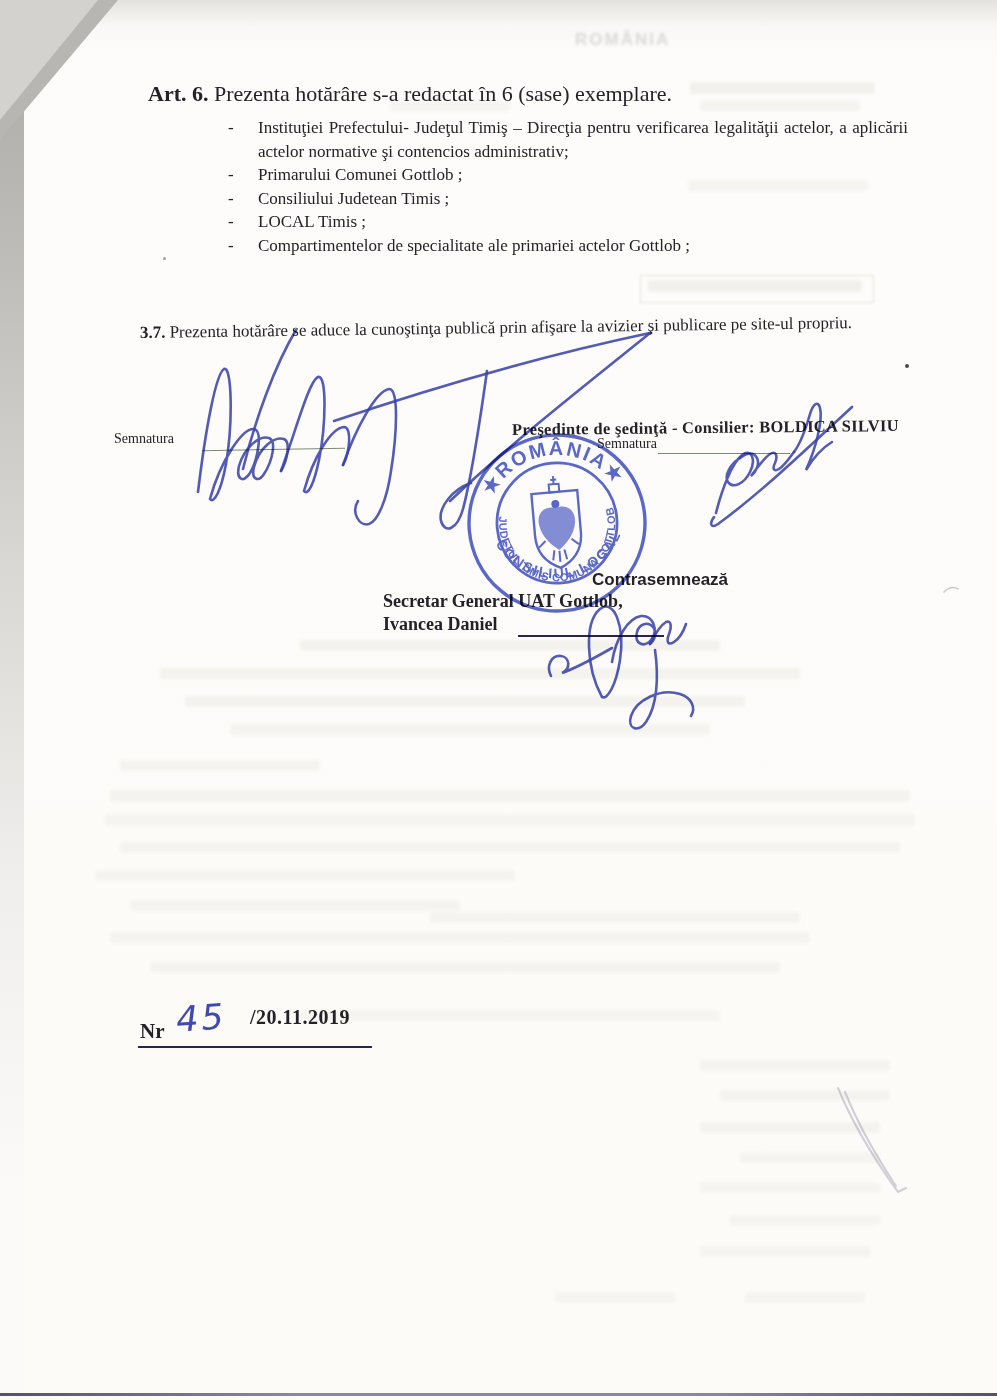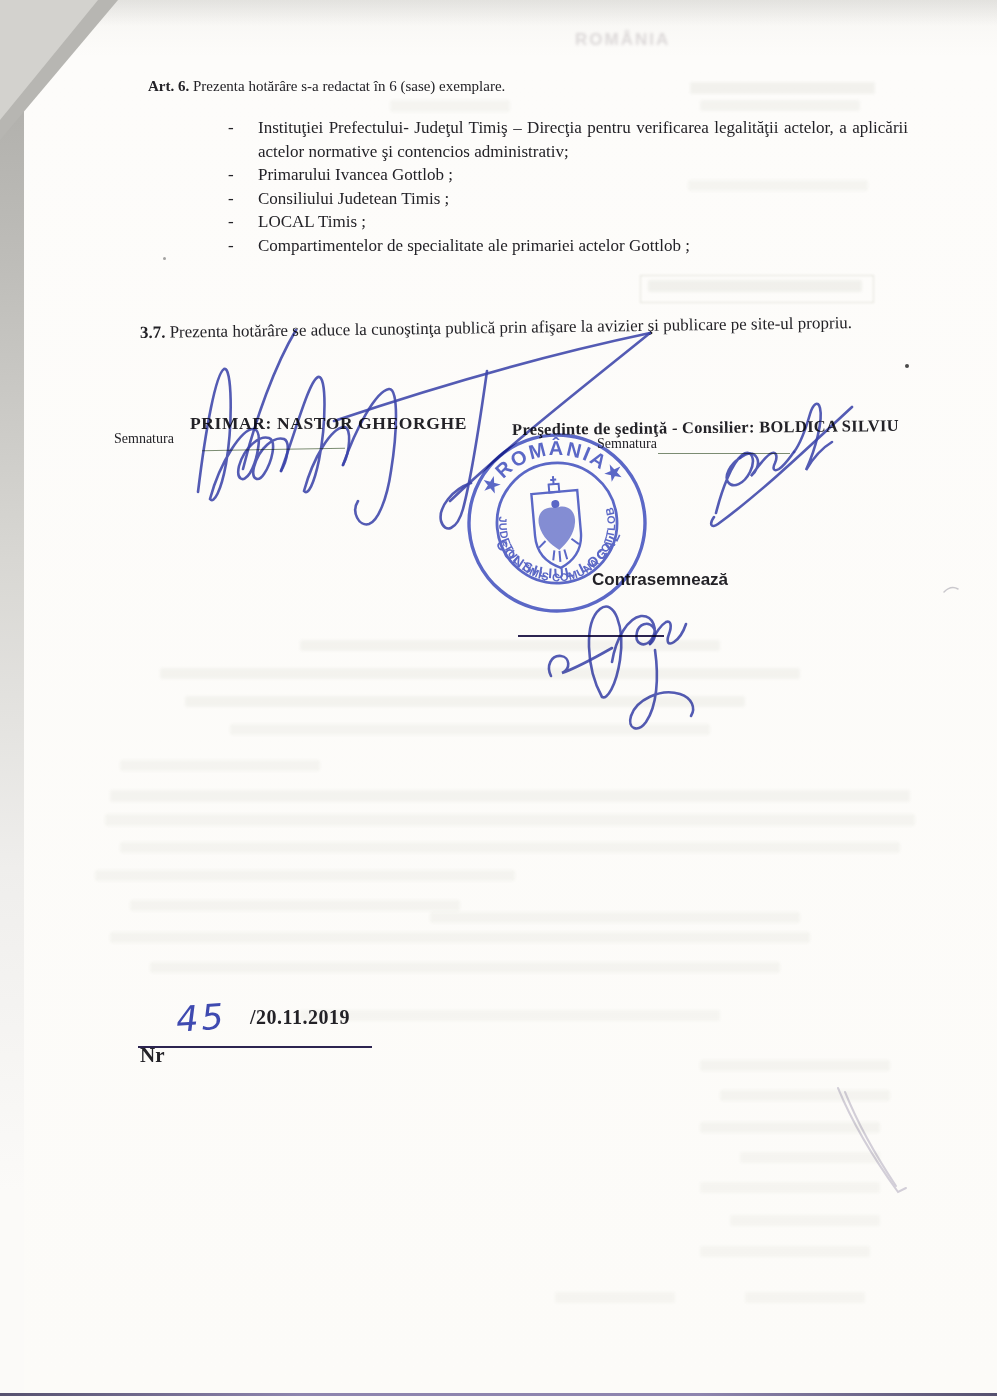--- a/index.html
+++ b/index.html
@@ -15,21 +15,21 @@
     border-top:140px solid #b7b6b2; border-right:118px solid transparent;
     filter:blur(.4px);}
   .fold-inner{position:absolute;left:0;top:0;width:0;height:0;
     border-top:120px solid #d3d2ce; border-right:98px solid transparent;}
   .top-shade{position:absolute;left:0;top:0;width:997px;height:26px;
     background:linear-gradient(180deg,rgba(110,110,104,.14),rgba(110,110,104,0));}
   .bottom-line{position:absolute;left:0;top:1393px;width:997px;height:3px;
     background:linear-gradient(90deg,#55506e,#8d84ae 30%,#8d84ae 70%,#55506e);}
   
   .abs{position:absolute;}
-  .art{font-size:15px; line-height:23px; white-space:nowrap;}
+  .art{font-size:22px; line-height:23px; white-space:nowrap;}
   .art b{font-weight:bold;}
   .comm-list{margin:0;padding:0;list-style:none;}
   .comm-list li{display:flex; font-size:17px; line-height:23.5px; margin:0;}
   .comm-list .dash{width:30px; flex:0 0 30px; text-align:left;}
   .comm-list .itxt{flex:1; text-align:justify;}
   .para71{font-size:17px; line-height:25px; text-align:justify;
     transform:rotate(-0.8deg); transform-origin:left bottom;}
   .para71 b{font-weight:bold;}
   .primar-title{font-size:17.5px; letter-spacing:.6px; font-weight:bold; white-space:nowrap;}
   .semnatura{font-size:14px; white-space:nowrap;}
@@ -112,53 +112,56 @@
     <span>Prezenta hotărâre s-a redactat în 6 (sase) exemplare.</span>
   </p>
 
   <ul class="abs comm-list" style="left:228px;top:116px;width:680px;">
     <li>
       <span class="dash">-</span>
       <span class="itxt">Instituţiei Prefectului- Judeţul Timiş – Direcţia pentru verificarea legalităţii actelor, a aplicării actelor normative şi contencios administrativ;</span>
     </li>
     <li>
       <span class="dash">-</span>
-      <span class="itxt">Primarului Ivancea Gottlob ;</span>
+      <span class="itxt">Primarului Comunei Gottlob ;</span>
     </li>
     <li>
       <span class="dash">-</span>
       <span class="itxt">Consiliului Judetean Timis ;</span>
     </li>
     <li>
       <span class="dash">-</span>
       <span class="itxt">LOCAL Timis ;</span>
     </li>
     <li>
       <span class="dash">-</span>
       <span class="itxt">Compartimentelor de specialitate ale primariei actelor Gottlob ;</span>
     </li>
   </ul>
 
   <p class="abs para71" style="left:140px;top:303px;width:768px;">
     <b>3.7.</b>
     <span>Prezenta hotărâre se aduce la cunoştinţa publică prin afişare la avizier şi publicare pe site-ul propriu.</span>
   </p>
 
-  <div class="abs primar-title" style="left:190px;top:413px;">PRIMAR: NASTOR GHEORGHE</div>
   <div class="abs semnatura" style="left:114px;top:431px;">Semnatura</div>
   <div class="uline" style="left:202px;top:449px;width:143px;transform:rotate(-1deg);"></div>
 
   <div class="abs presedinte-title" style="left:512px;top:418px;">Preşedinte de şedinţă - Consilier: BOLDICA SILVIU</div>
   <div class="abs semnatura" style="left:597px;top:436px;">Semnatura</div>
   <div class="uline" style="left:658px;top:453px;width:132px;"></div>
 
   <div class="abs contra" style="left:592px;top:570px;">Contrasemnează</div>
+  <div class="abs secretar" style="left:383px;top:590px;">
+    <div>Secretar General UAT Gottlob,</div>
+    <div>Ivancea Daniel</div>
+  </div>
   <div class="uline dark" style="left:518px;top:635px;width:146px;"></div>
 
-  <div class="abs nr-label" style="left:140px;top:1043px;">Nr</div>
+  <div class="abs nr-label" style="left:140px;top:1019px;">Nr</div>
   <div class="abs nr-value" style="left:176px;top:998px;">45</div>
   <div class="abs nr-date" style="left:250px;top:1006px;">/20.11.2019</div>
   <div class="uline dark" style="left:138px;top:1046px;width:234px;"></div>
 
   <svg class="stamp" viewBox="0 0 190 190">
     <defs>
       <path id="arcTop" d="M 24,98 A 71,71 0 0 1 166,98"></path>
       <path id="arcBottom" d="M 26,92 A 70,70 0 0 0 164,92"></path>
       <path id="arcRing" d="M 49,60 A 58,58 0 1 0 141,60"></path>
     </defs>

